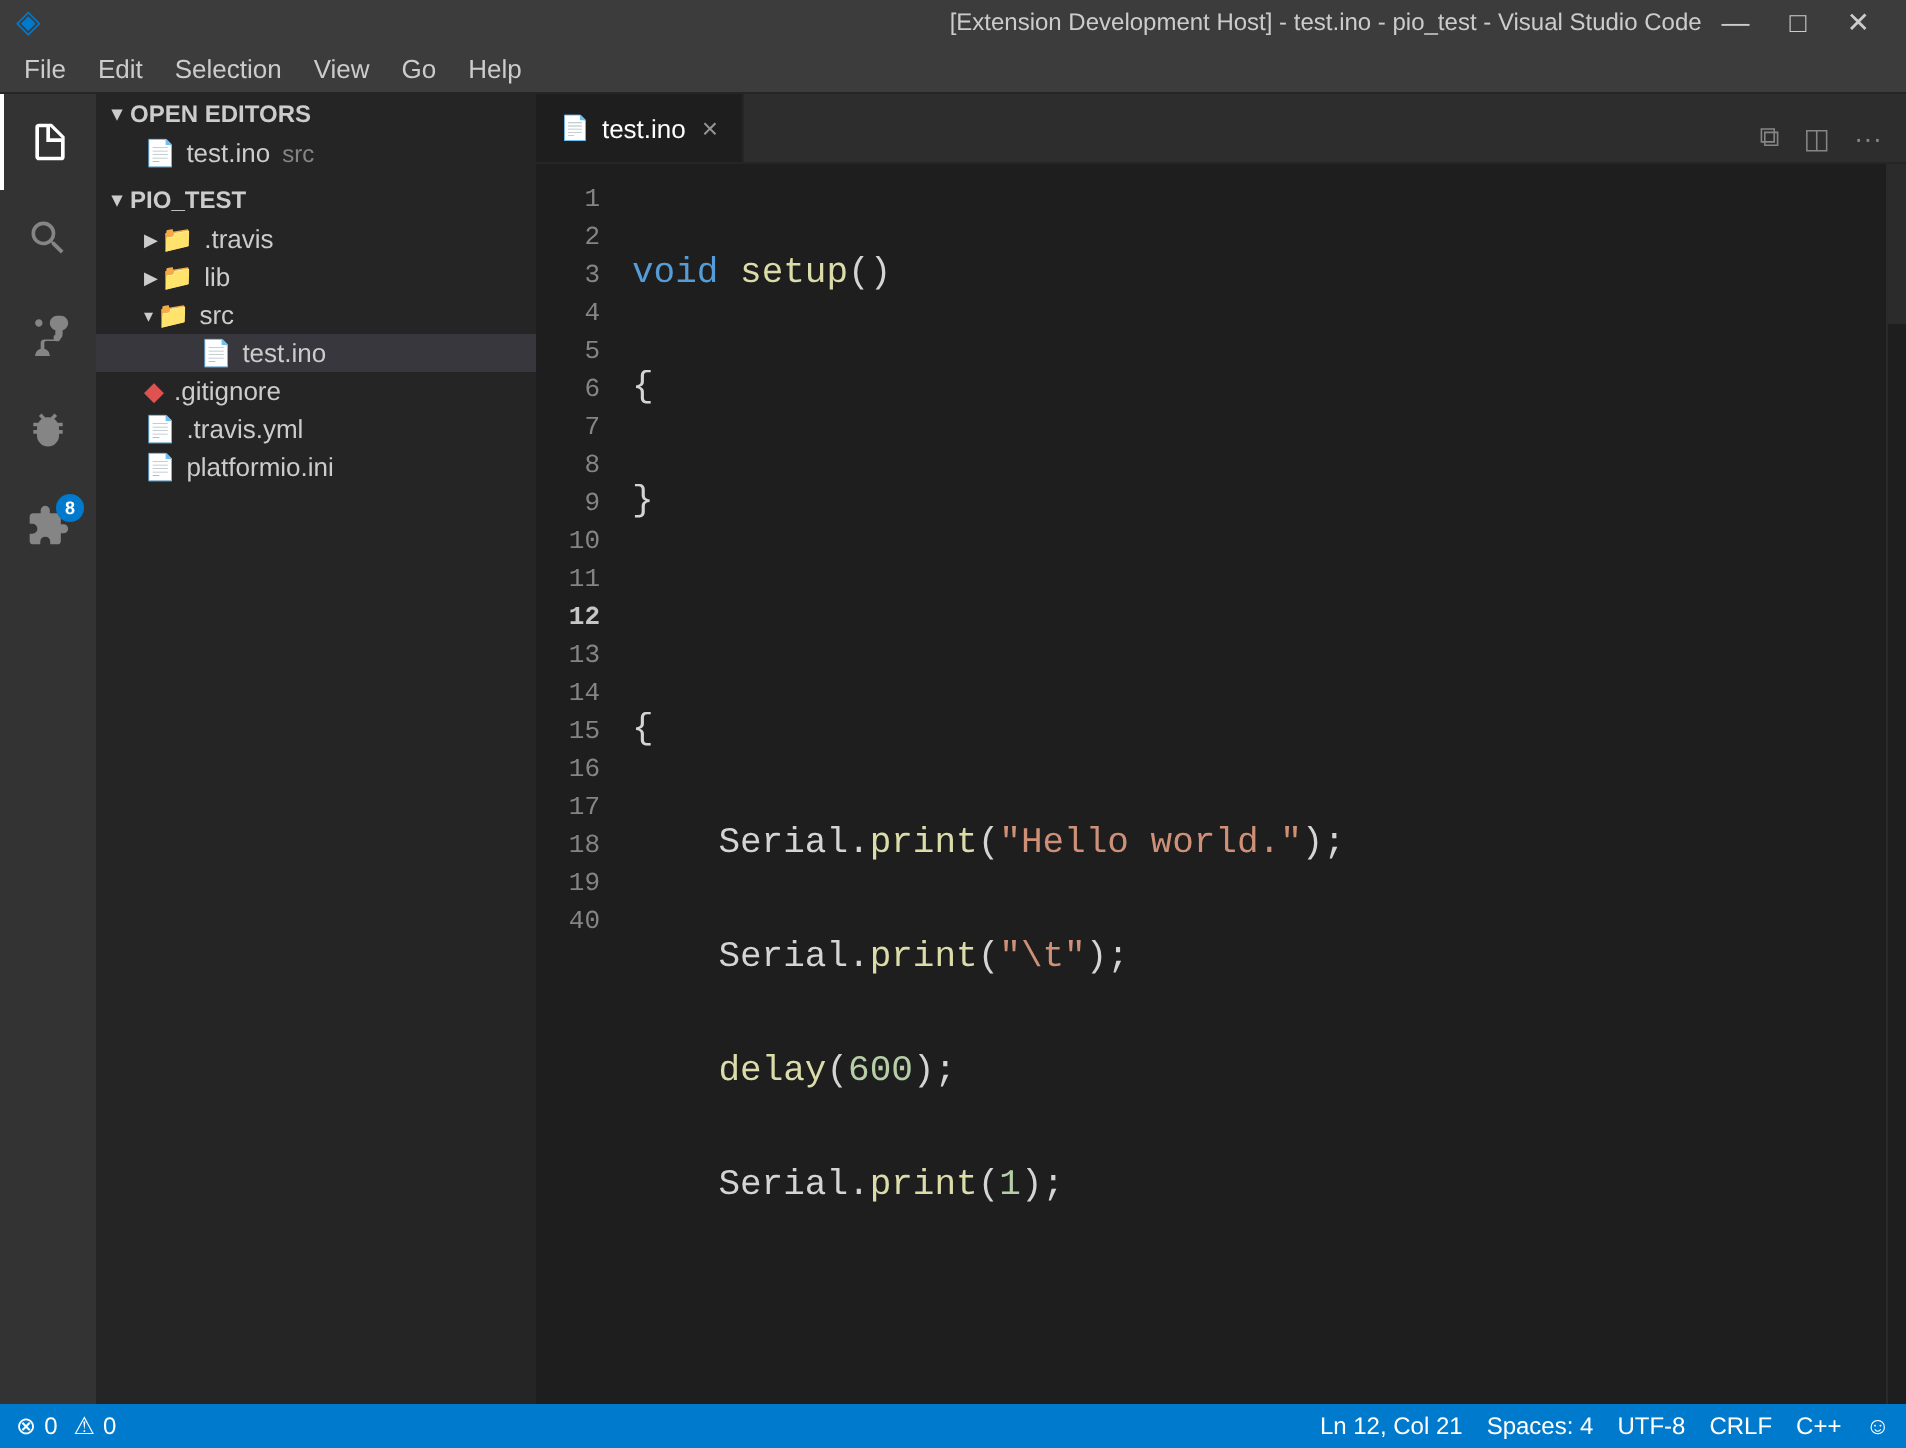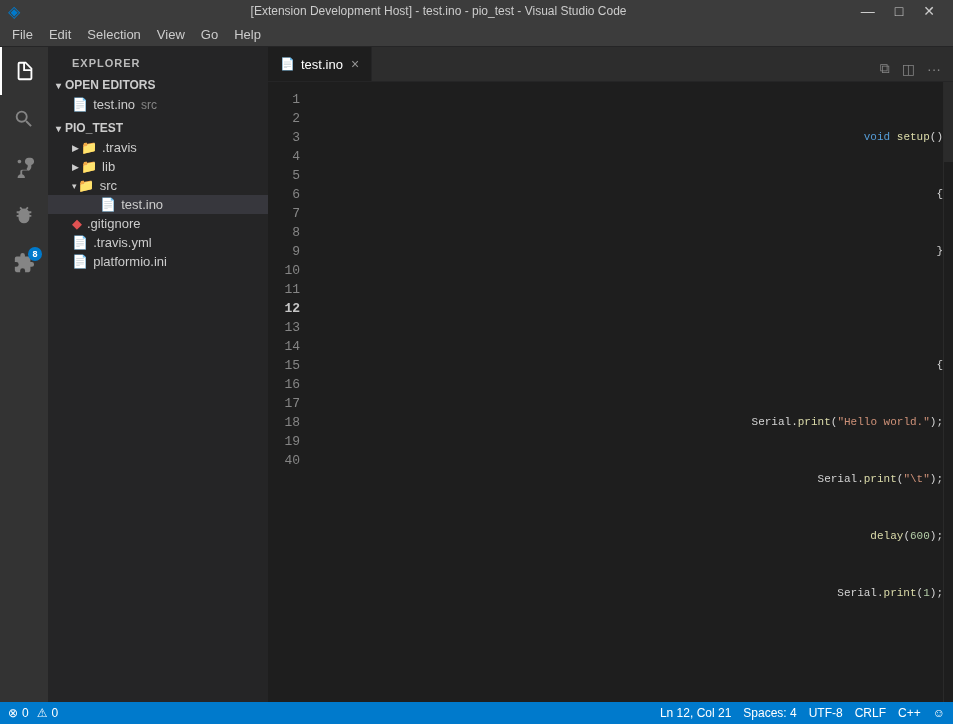--- a/index.html
+++ b/index.html
@@ -204,23 +204,22 @@
       user-select: none;
       font-size: 13px;
       line-height: 19px;
     }
     #line-numbers div { height: 19px; }
     #code-content {
       flex: 1;
       padding: 8px 0 0 8px;
       overflow: auto;
       white-space: pre;
-      font-size: 11px;
+      font-size: 18px;
       line-height: 19px;
-      text-align: right;
     }
     .code-line { height: 19px; display: block; }
 
     
     .kw { color: #569cd6; }
     .fn { color: #dcdcaa; }
     .str { color: #ce9178; }
     .num { color: #b5cea8; }
     .plain { color: #d4d4d4; }
 
@@ -260,21 +259,21 @@
     .status-left { display: flex; align-items: center; gap: 8px; }
     .status-right { margin-left: auto; display: flex; align-items: center; gap: 12px; }
     .status-item { cursor: pointer; white-space: nowrap; }
     .status-errors { display: flex; align-items: center; gap: 4px; }
   </style>
 </head>
 <body>
 
 <div id="title-bar">
   <span style="color:#007acc;margin-right:6px;font-size:16px;">◈</span>
-  <span style="flex:1;text-align:center;font-size:12px;">[Extension Development Host] - test.ino - pio_test - Visual Studio Code</span>
+  <span style="flex:1;text-align:right;font-size:12px;">[Extension Development Host] - test.ino - pio_test - Visual Studio Code</span>
   <span style="cursor:pointer;padding:0 10px;font-size:14px;">—</span>
   <span style="cursor:pointer;padding:0 10px;font-size:14px;">□</span>
   <span style="cursor:pointer;padding:0 10px;font-size:14px;">✕</span>
 </div>
 
 <div id="menu-bar">
   <span class="menu-item">File</span>
   <span class="menu-item">Edit</span>
   <span class="menu-item">Selection</span>
   <span class="menu-item">View</span>
@@ -307,21 +306,20 @@
     </div>
     <div class="activity-icon" title="Extensions">
       <svg width="22" height="22" viewBox="0 0 24 24" fill="currentColor" style="color:#858585">
           <path d="M20.5 11H19V7a2 2 0 0 0-2-2h-4V3.5A2.5 2.5 0 0 0 10.5 1 2.5 2.5 0 0 0 8 3.5V5H4a2 2 0 0 0-2 2v3.8h1.5a2.7 2.7 0 0 1 0 5.4H2V20a2 2 0 0 0 2 2h3.8v-1.5a2.7 2.7 0 0 1 5.4 0V22H17a2 2 0 0 0 2-2v-4h1.5a2.5 2.5 0 0 0 0-5z"></path>
         </svg>
       <span class="badge">8</span>
     </div>
   </div>
 
   <div id="sidebar">
-    <div id="sidebar-header">EXPLORER</div>
 
     <div class="tree-section-header">
       <span class="chevron">▾</span>
       <span>OPEN EDITORS</span>
     </div>
     <div class="tree-item indent1">
       <span class="file-icon" style="color:#75beff;">📄</span>
       <span>test.ino</span>
       <span style="margin-left:6px;color:#858585;font-size:12px;">src</span>
     </div>

